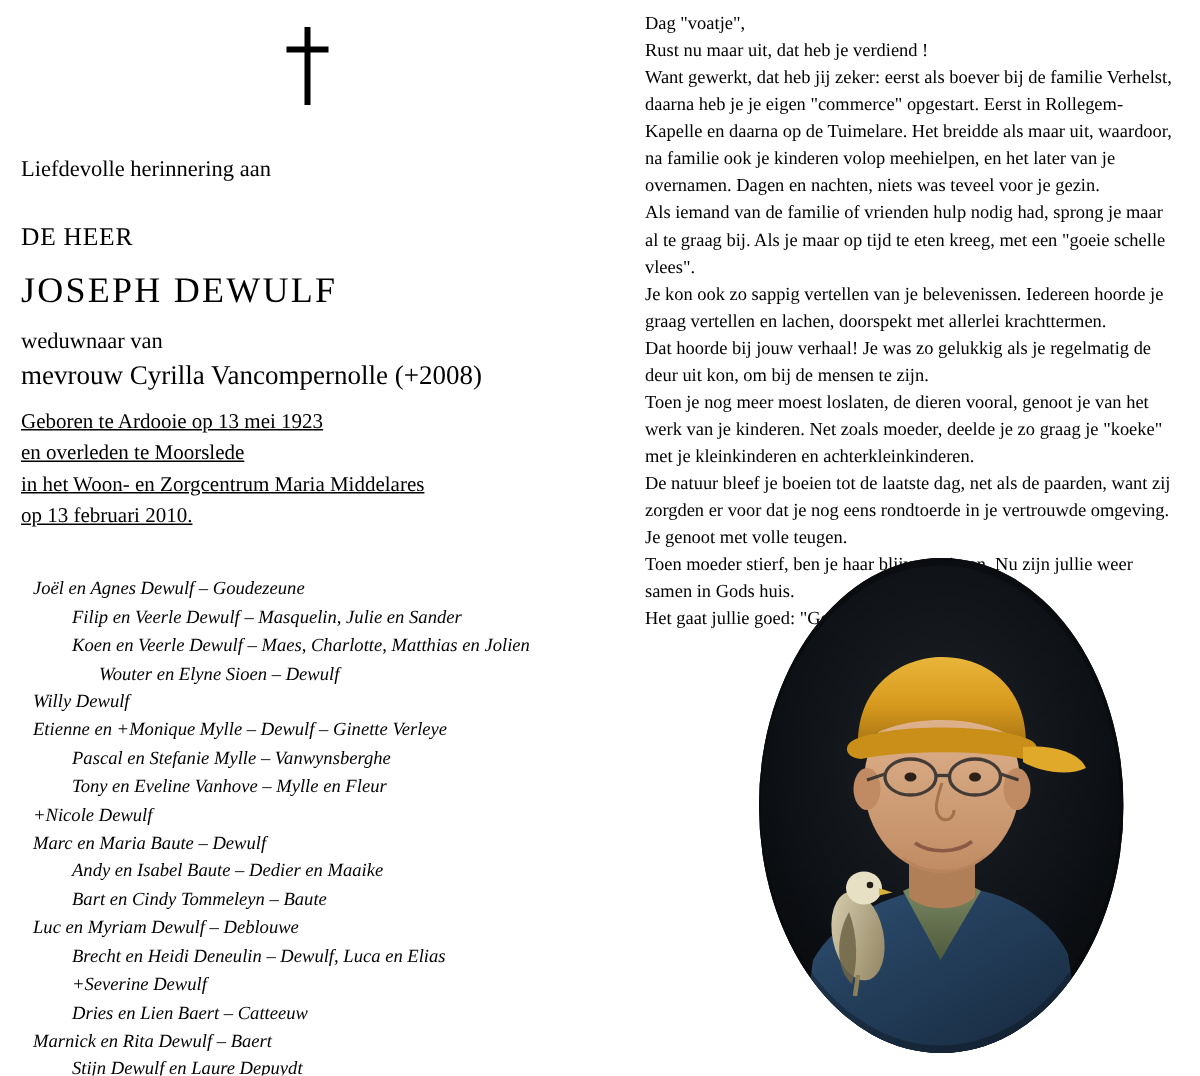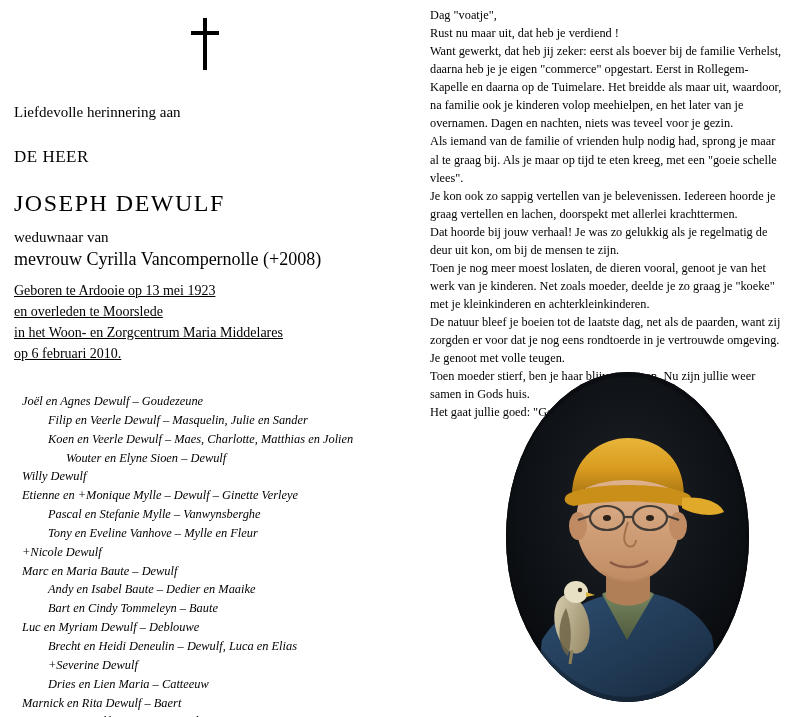--- a/index.html
+++ b/index.html
@@ -58,21 +58,21 @@
   }
   .center { }
 
   .memorial-line {
     font-size: 15px;
     margin-bottom: 26px;
   }
   .title-deheer {
     font-size: 17px;
     letter-spacing: 0.5px;
-    margin-bottom: 23px;
+    margin-bottom: 13px;
   }
   .name {
     font-size: 24px;
     letter-spacing: 1.5px;
     margin-bottom: 12px;
   }
   .widower {
     font-size: 15px;
     margin-bottom: 3px;
   }
@@ -154,40 +154,40 @@
     <div class="center name">JOSEPH DEWULF</div>
 
     <div class="center widower">weduwnaar van</div>
 
     <div class="center spouse">mevrouw Cyrilla Vancompernolle (+2008)</div>
 
     <div class="center birth-block">
       <div>Geboren te Ardooie op 13 mei 1923</div>
       <div>en overleden te Moorslede</div>
       <div>in het Woon- en Zorgcentrum Maria Middelares</div>
-      <div>op 6 februari 2010.</div>
+      <div>op 13 februari 2010.</div>
     </div>
 
     <div class="family">
       <div class="fam-row ind-0">Joël en Agnes Dewulf – Goudezeune</div>
       <div class="fam-row ind-1">Filip en Veerle Dewulf – Masquelin, Julie en Sander</div>
       <div class="fam-row ind-1">Koen en Veerle Dewulf – Maes, Charlotte, Matthias en Jolien</div>
       <div class="fam-row ind-2">Wouter en Elyne Sioen – Dewulf</div>
       <div class="fam-row ind-0">Willy Dewulf</div>
       <div class="fam-row ind-0">Etienne en +Monique Mylle – Dewulf – Ginette Verleye</div>
       <div class="fam-row ind-1">Pascal en Stefanie Mylle – Vanwynsberghe</div>
       <div class="fam-row ind-1">Tony en Eveline Vanhove – Mylle en Fleur</div>
       <div class="fam-row ind-0">+Nicole Dewulf</div>
       <div class="fam-row ind-0">Marc en Maria Baute – Dewulf</div>
       <div class="fam-row ind-1">Andy en Isabel Baute – Dedier en Maaike</div>
       <div class="fam-row ind-1">Bart en Cindy Tommeleyn – Baute</div>
       <div class="fam-row ind-0">Luc en Myriam Dewulf – Deblouwe</div>
       <div class="fam-row ind-1">Brecht en Heidi Deneulin – Dewulf, Luca en Elias</div>
       <div class="fam-row ind-1">+Severine Dewulf</div>
-      <div class="fam-row ind-1">Dries en Lien Maria – Catteeuw</div>
+      <div class="fam-row ind-1">Dries en Lien Baert – Catteeuw</div>
       <div class="fam-row ind-0">Marnick en Rita Dewulf – Baert</div>
       <div class="fam-row ind-1">Stijn Dewulf en Laure Depuydt</div>
 
     </div>
 
   </div>
 
   <div class="right">
     <div class="letter">
       <p>Dag "voatje",</p>

